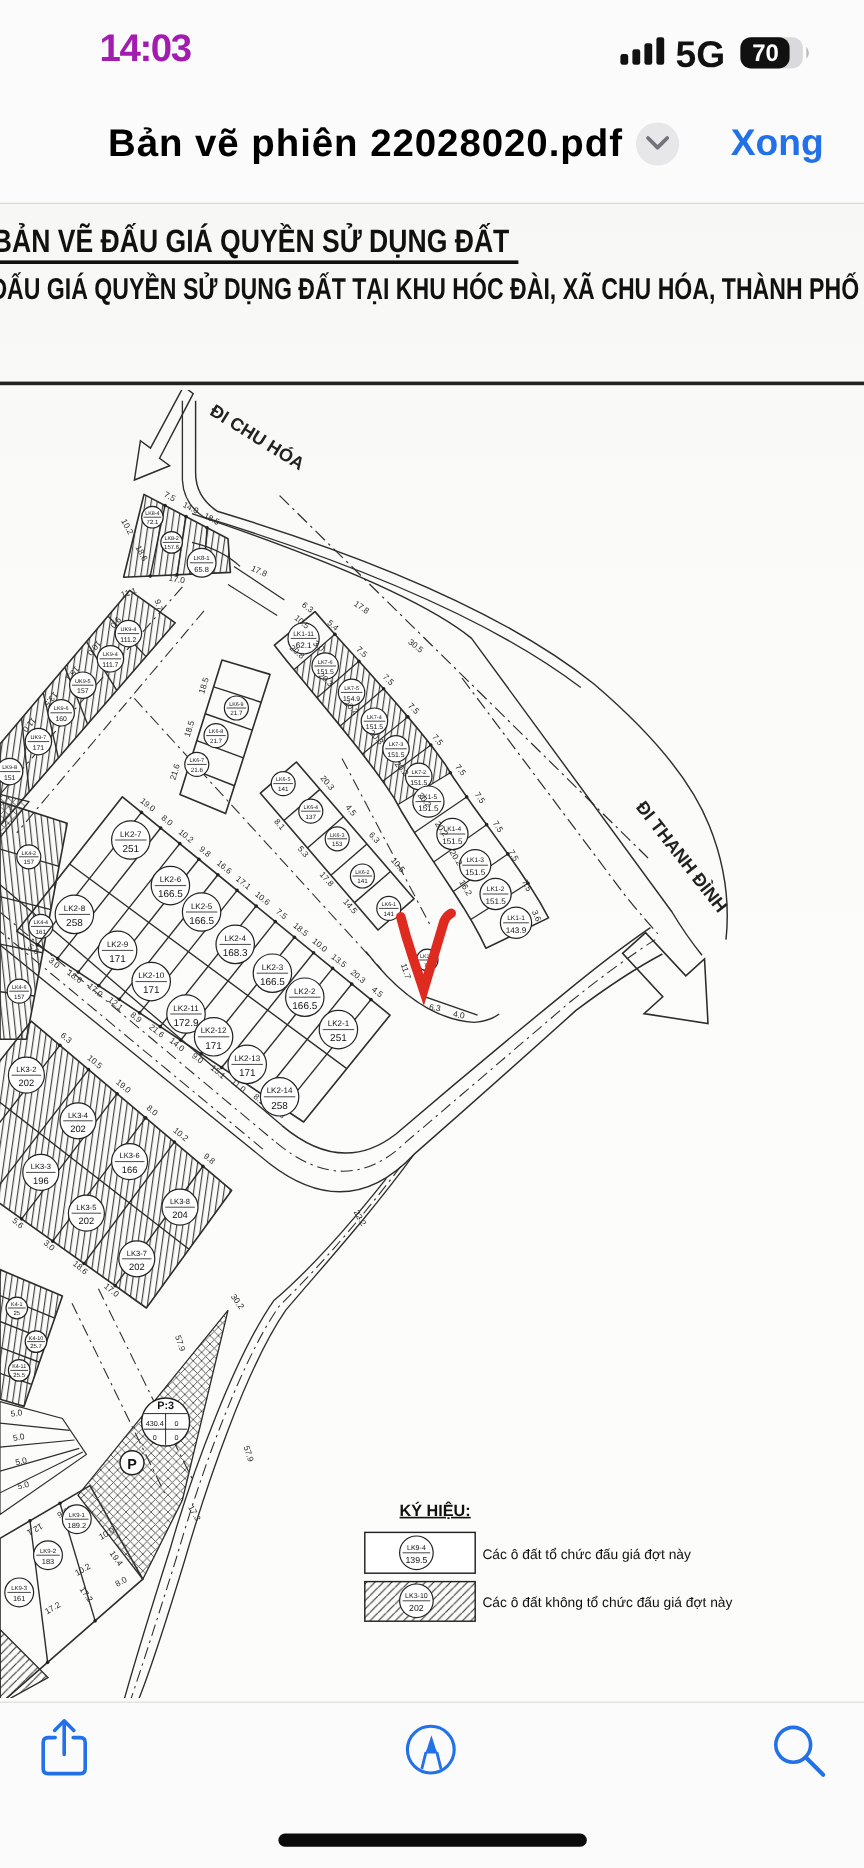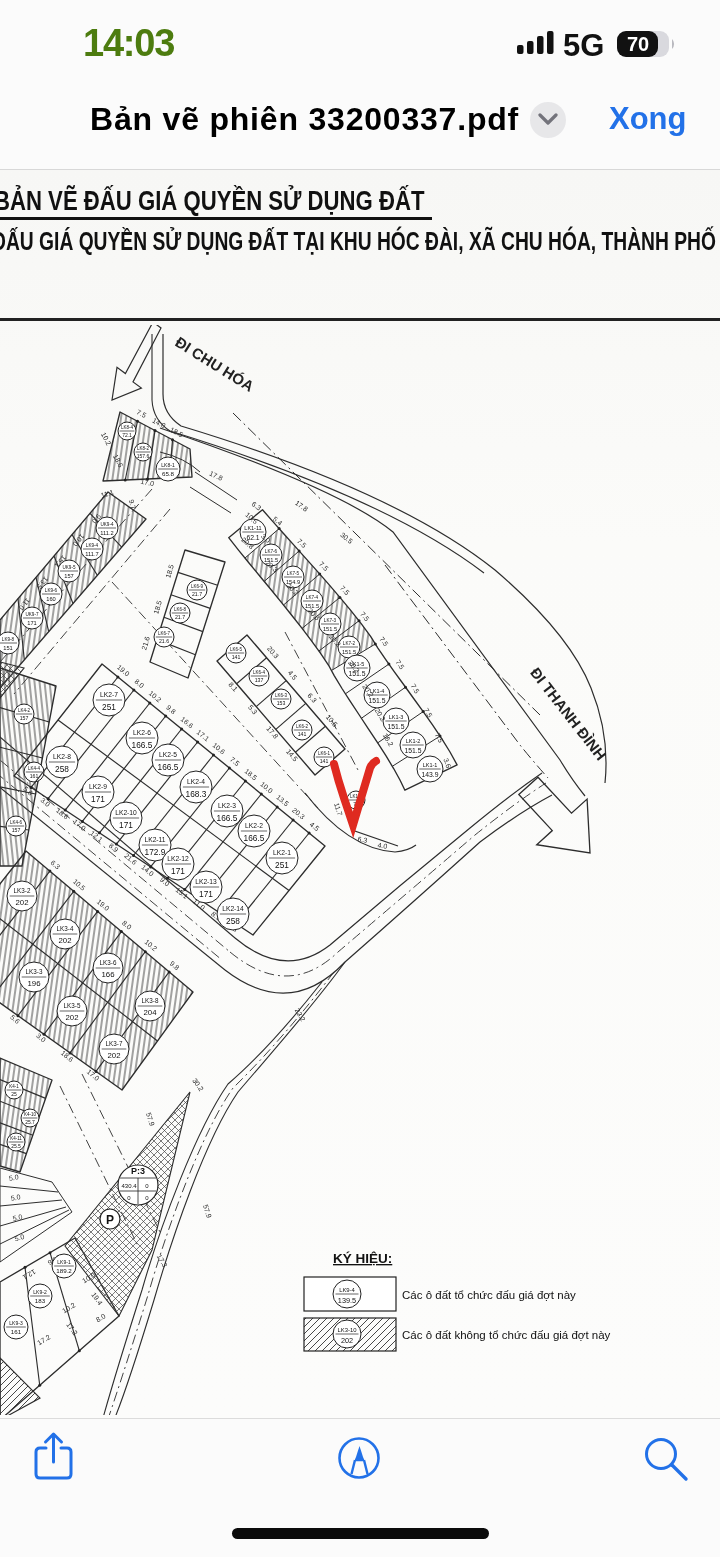--- a/index.html
+++ b/index.html
@@ -3,41 +3,41 @@
 <style>
 html,body{margin:0;padding:0;}
 body{width:720px;height:1557px;position:relative;background:#fff;
  font-family:"Liberation Sans",sans-serif;overflow:hidden;}
 .bar{position:absolute;left:0;width:720px;background:#fbfbfb;}
 </style></head>
 <body>
 
 <div class="bar" style="top:0;height:88px"></div>
 
-<div style="position:absolute;left:83px;top:22px;font-size:38px;font-weight:bold;color:#4d7c0f;letter-spacing:-1.2px">14:03</div>
+<div style="position:absolute;left:83px;top:22px;font-size:32px;font-weight:bold;color:#a21caf;letter-spacing:-1.2px">14:03</div>
 
 <svg style="position:absolute;left:515px;top:28px" width="170" height="34" xmlns="http://www.w3.org/2000/svg">
 <g fill="#111">
 <rect x="2" y="17" width="6.5" height="9" rx="2"></rect>
 <rect x="12" y="13" width="6.5" height="13" rx="2"></rect>
 <rect x="22" y="8" width="6.5" height="18" rx="2"></rect>
 <rect x="32" y="3" width="6.5" height="23" rx="2"></rect>
 </g>
 <text x="48" y="28" font-family="Liberation Sans, sans-serif" font-size="31" font-weight="bold" fill="#111">5G</text>
 <g>
 <rect x="102" y="3" width="52" height="26" rx="9" fill="#d9d9de"></rect>
 <rect x="102" y="3" width="41" height="26" rx="9" fill="#111"></rect>
 <text x="123" y="23" font-family="Liberation Sans, sans-serif" font-size="20" font-weight="bold" fill="#fff" text-anchor="middle">70</text>
 <path d="M157,11 a7,7 0 0 1 0,10 Z" fill="#b9b9bf"></path>
 </g>
 </svg>
 
 <div class="bar" style="top:88px;height:81px;border-bottom:1px solid #d8d8d8"></div>
 
-<div style="position:absolute;left:90px;top:101px;font-size:32px;font-weight:600;color:#000;letter-spacing:0.8px">Bản vẽ phiên 33200337.pdf</div>
+<div style="position:absolute;left:90px;top:101px;font-size:32px;font-weight:600;color:#000;letter-spacing:0.8px">Bản vẽ phiên 22028020.pdf</div>
 
 <div style="position:absolute;left:530px;top:102px;width:36px;height:36px;border-radius:50%;background:#e7e7e9"></div>
 <svg style="position:absolute;left:538px;top:112px" width="20" height="16" xmlns="http://www.w3.org/2000/svg">
     <path d="M2,3 L10,11 L18,3" fill="none" stroke="#73737b" stroke-width="3.2" stroke-linecap="round" stroke-linejoin="round"></path>
   </svg>
 
 <div style="position:absolute;left:609px;top:101px;font-size:31px;font-weight:600;color:#2271e8">Xong</div>
 
 <div style="position:absolute;left:0;top:170px;width:720px;height:1248px;background:linear-gradient(180deg,#f7f7f5 0%,#fbfbf9 30%,#fcfcfb 100%)"></div>
 

